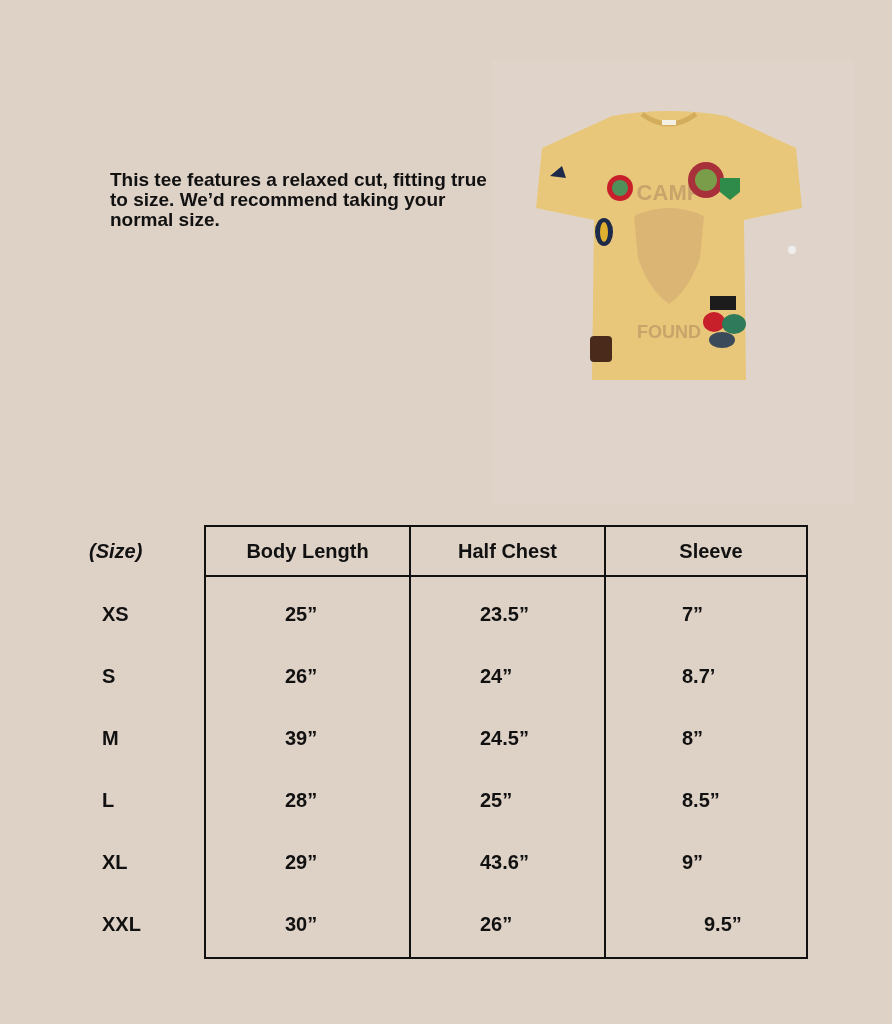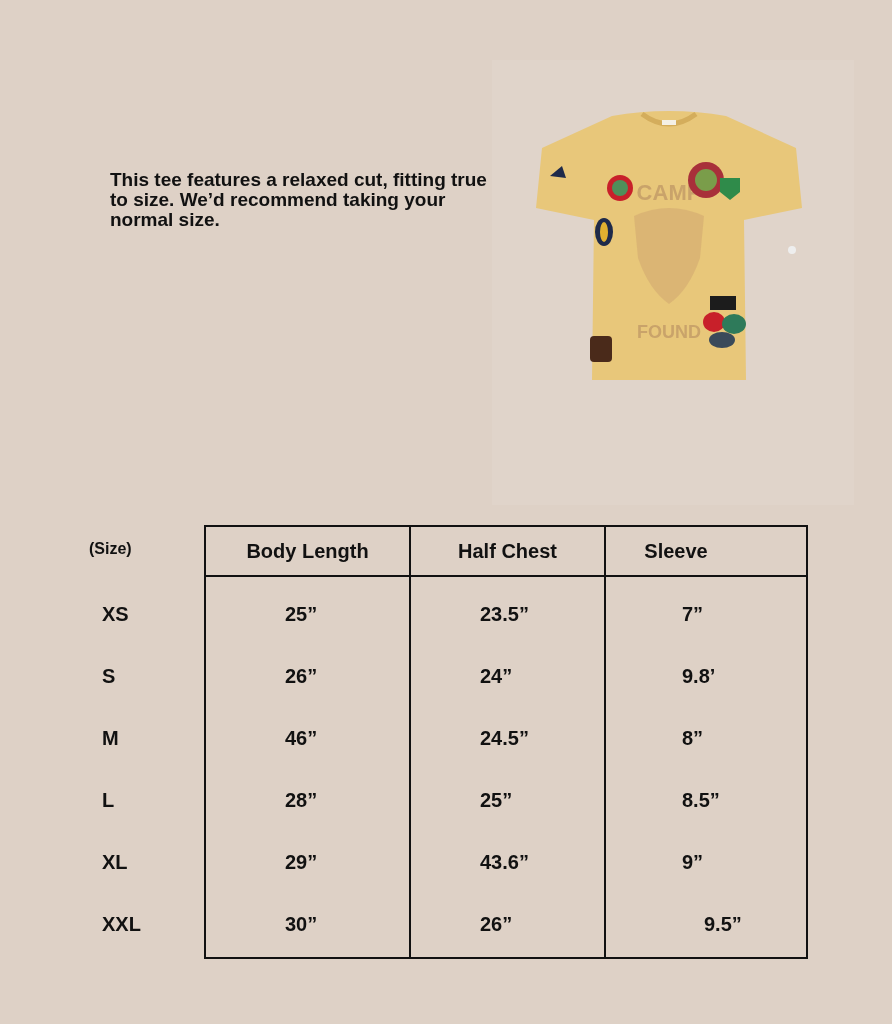--- a/index.html
+++ b/index.html
@@ -15,21 +15,21 @@
   .intro p { margin:0; }
   .intro p + p { margin-top:29px; }
 
   .photo {
     position:absolute; left:492px; top:60px; width:362px; height:445px;
     background:#e0d4ca;
   }
   .tee { position:absolute; left:42px; top:48px; }
 
   .size-label {
-    position:absolute; left:89px; top:540px; font-weight:bold; font-size:16px;
+    position:absolute; left:89px; top:540px; font-weight:bold; font-size:20px;font-style:italic;
   }
   .grid {
     position:absolute; left:204px; top:525px; width:604px; height:434px;
     border:2px solid #111; box-sizing:border-box;
   }
   .vline { position:absolute; top:0; bottom:0; width:2px; background:#111; }
   .hline { position:absolute; left:0; right:0; height:2px; background:#111; top:48px; }
   .hcell {
     position:absolute; top:0; height:48px; display:flex; align-items:center; justify-content:center;
     font-weight:bold; font-size:20px;
@@ -70,38 +70,38 @@
 </div>
 
 <div class="size-label">(Size)</div>
 
 <div class="grid">
   <div class="vline" style="left:203px;"></div>
   <div class="vline" style="left:398px;"></div>
   <div class="hline"></div>
   <div class="hcell" style="left:205px;width:193px;">Half Chest</div>
   <div class="hcell" style="left:0;width:203px;">Body Length</div>
-  <div class="hcell" style="left:380px;width:180px;">Sleeve</div>
+  <div class="hcell" style="left:415px;width:180px;">Sleeve</div>
 </div>
 
 <div class="row" style="top:603px;">
   <span style="left:102px;">XS</span>
   <span style="left:285px;">25”</span>
   <span style="left:480px;">23.5”</span>
   <span style="left:682px;">7”</span>
 </div>
 <div class="row" style="top:665px;">
   <span style="left:102px;">S</span>
   <span style="left:285px;">26”</span>
   <span style="left:480px;">24”</span>
-  <span style="left:682px;">9.8’</span>
+  <span style="left:682px;">8.7’</span>
 </div>
 <div class="row" style="top:727px;">
   <span style="left:102px;">M</span>
-  <span style="left:285px;">46”</span>
+  <span style="left:285px;">39”</span>
   <span style="left:480px;">24.5”</span>
   <span style="left:682px;">8”</span>
 </div>
 <div class="row" style="top:789px;">
   <span style="left:102px;">L</span>
   <span style="left:285px;">28”</span>
   <span style="left:480px;">25”</span>
   <span style="left:682px;">8.5”</span>
 </div>
 <div class="row" style="top:851px;text-align:right;">

